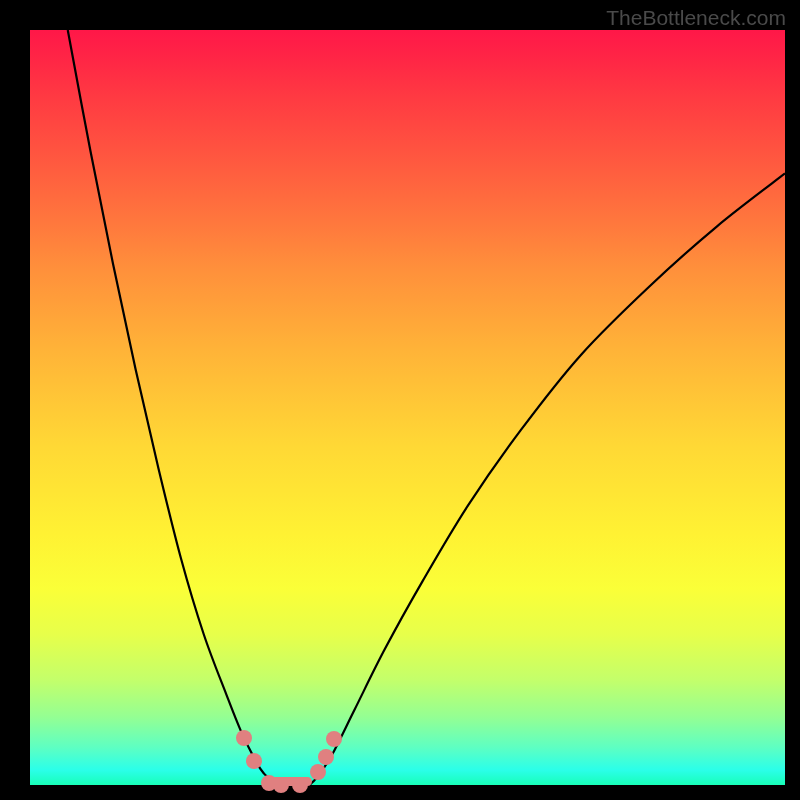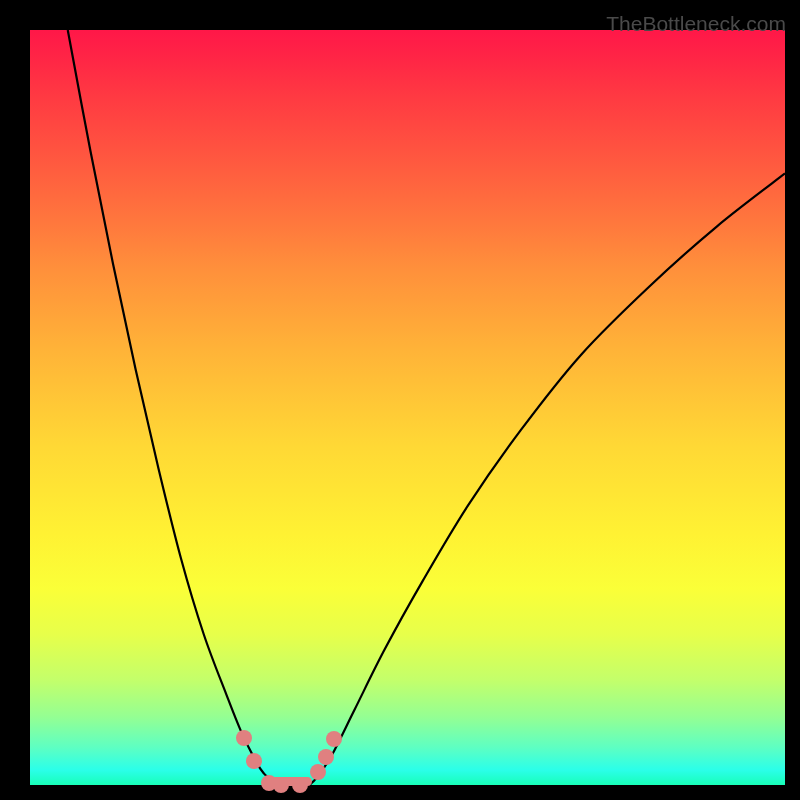--- a/index.html
+++ b/index.html
@@ -6,21 +6,21 @@
   body {
     width: 800px;
     height: 800px;
     background: #000;
     position: relative;
     font-family: Arial, sans-serif;
     overflow: hidden;
   }
   .watermark {
     position: absolute;
-    top: 12px;
+    top: 6px;
     right: 14px;
     color: #4a4a4a;
     font-size: 21px;
     font-weight: 500;
     z-index: 10;
   }
   .plot-area {
     position: absolute;
     left: 30px;
     top: 30px;

